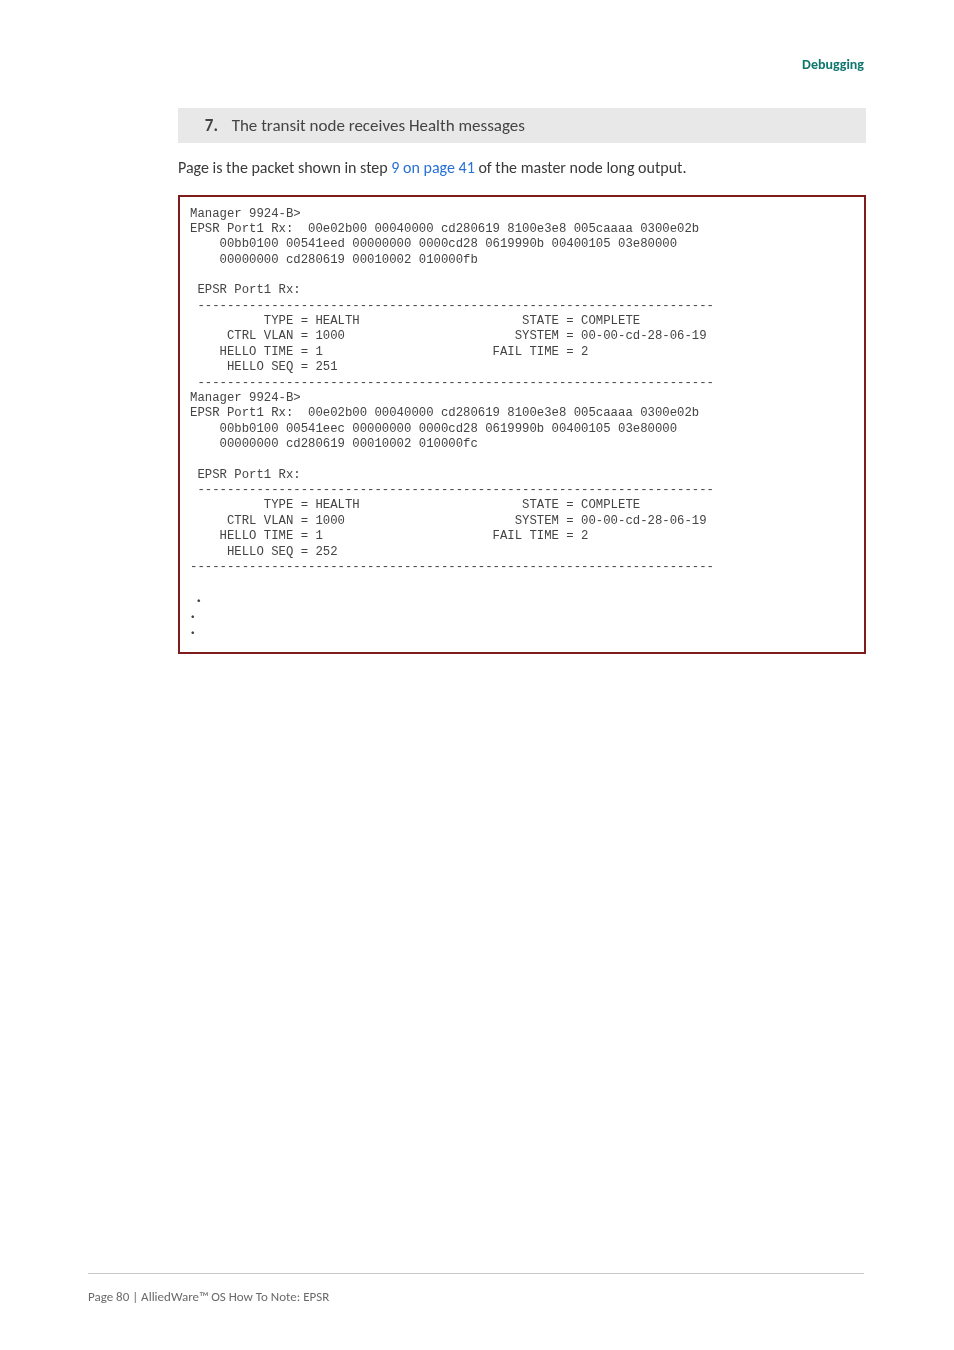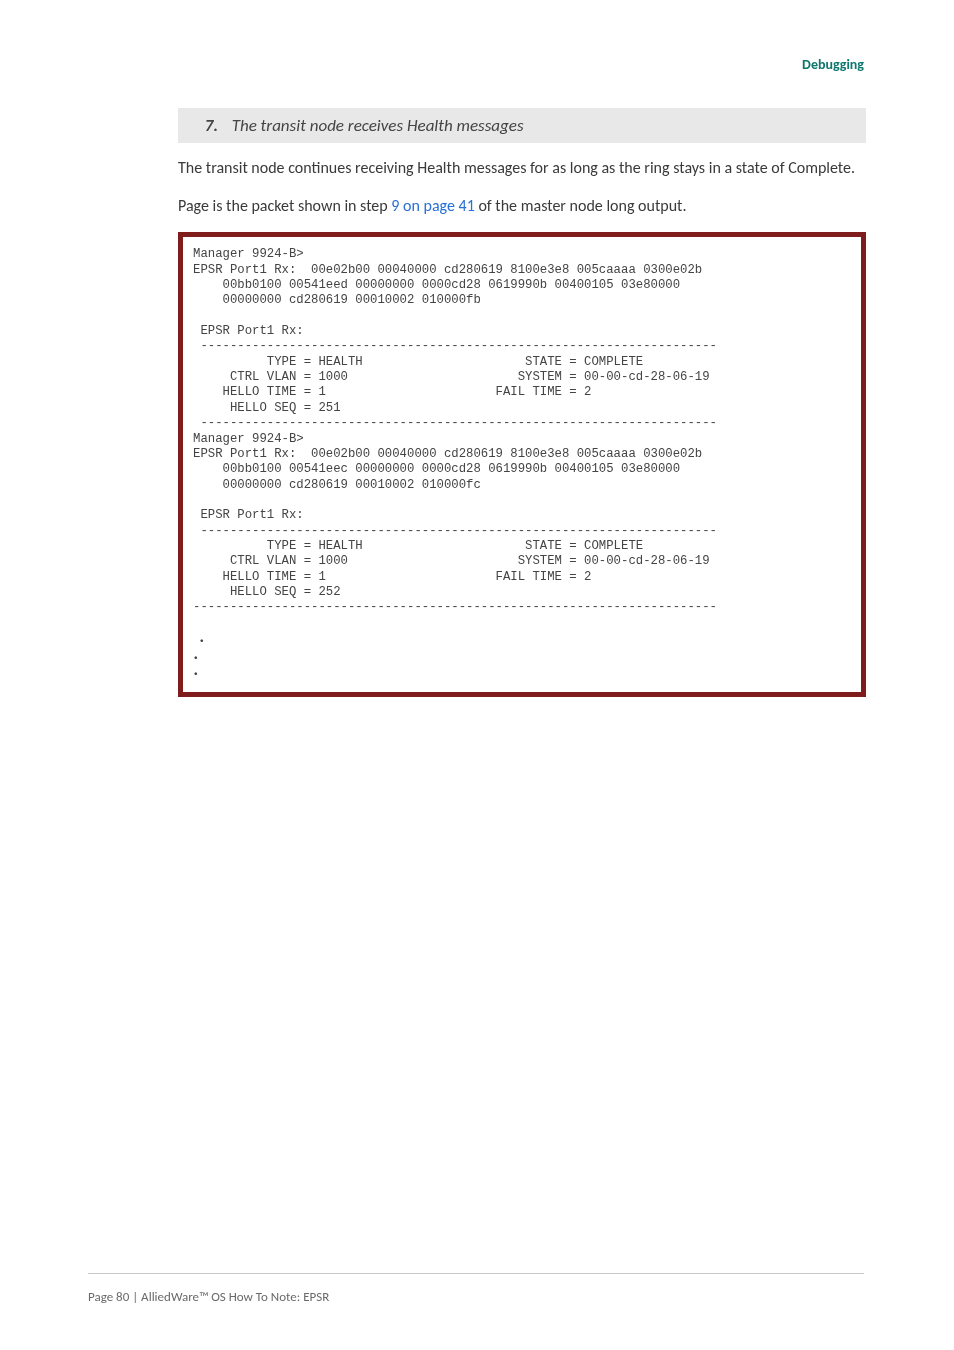--- a/index.html
+++ b/index.html
@@ -29,21 +29,20 @@
   .content {
     position: absolute;
     top: 108px;
     left: 178px;
     width: 688px;
   }
   .step-row {
     background: #e8e8e8;
     padding: 7px 8px 7px 14px;
     margin-bottom: 14px;
-    font-style: italic;
   }
   .step-row .num {
     font-weight: 700;
     font-size: 17px;
     color: #444;
     display: inline-block;
     width: 26px;
     text-align: right;
     margin-right: 10px;
   }
@@ -54,21 +53,21 @@
   .body-text {
     font-size: 16px;
     line-height: 1.35;
     color: #3a3a3a;
     margin: 0 0 16px 0;
   }
   .body-text .link {
     color: #2970d6;
   }
   .code-box {
-    border: 5px solid #7f1d1d;
+    border: 2px solid #7f1d1d;
     margin-top: 4px;
     padding: 10px 10px 12px 10px;
     font-family: "Courier New", Courier, monospace;
     font-size: 12.3px;
     line-height: 1.25;
     color: #444;
     white-space: pre;
     overflow: hidden;
   }
   .code-box .dots {
@@ -101,21 +100,20 @@
 
   <div class="header-right">Debugging</div>
 
   <div class="content">
 
     <div class="step-row">
       <span class="num">7.</span>
       <span class="title">The transit node receives Health messages</span>
     </div>
 
-    <p class="body-text">The transit node continues receiving Health messages for as long as the ring stays in a state of Complete.</p>
 
     <p class="body-text">
       <span>Page is the packet shown in step </span><span class="link">9 on page 41</span><span> of the master node long output.</span>
     </p>
 
     <div class="code-box"><span>Manager 9924-B&gt;
 EPSR Port1 Rx:  00e02b00 00040000 cd280619 8100e3e8 005caaaa 0300e02b
     00bb0100 00541eed 00000000 0000cd28 0619990b 00400105 03e80000
     00000000 cd280619 00010002 010000fb
 

